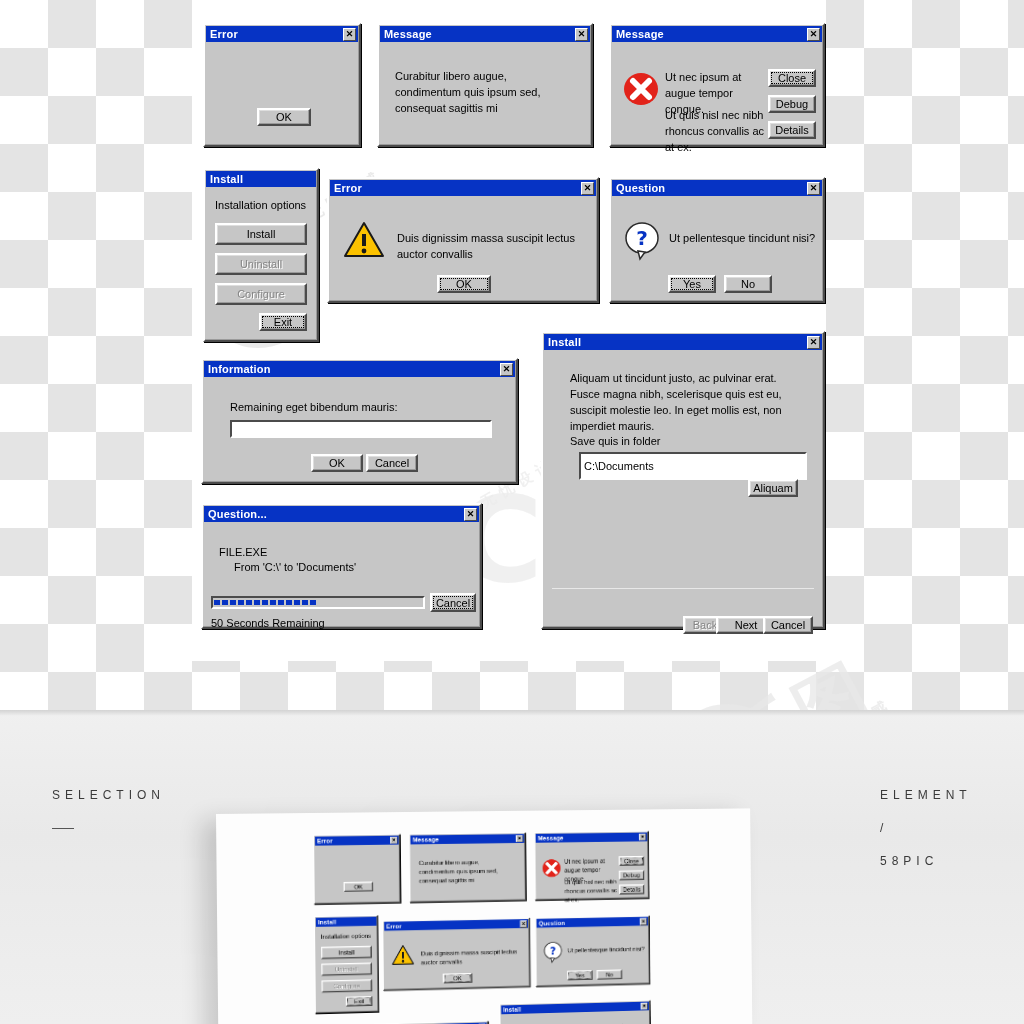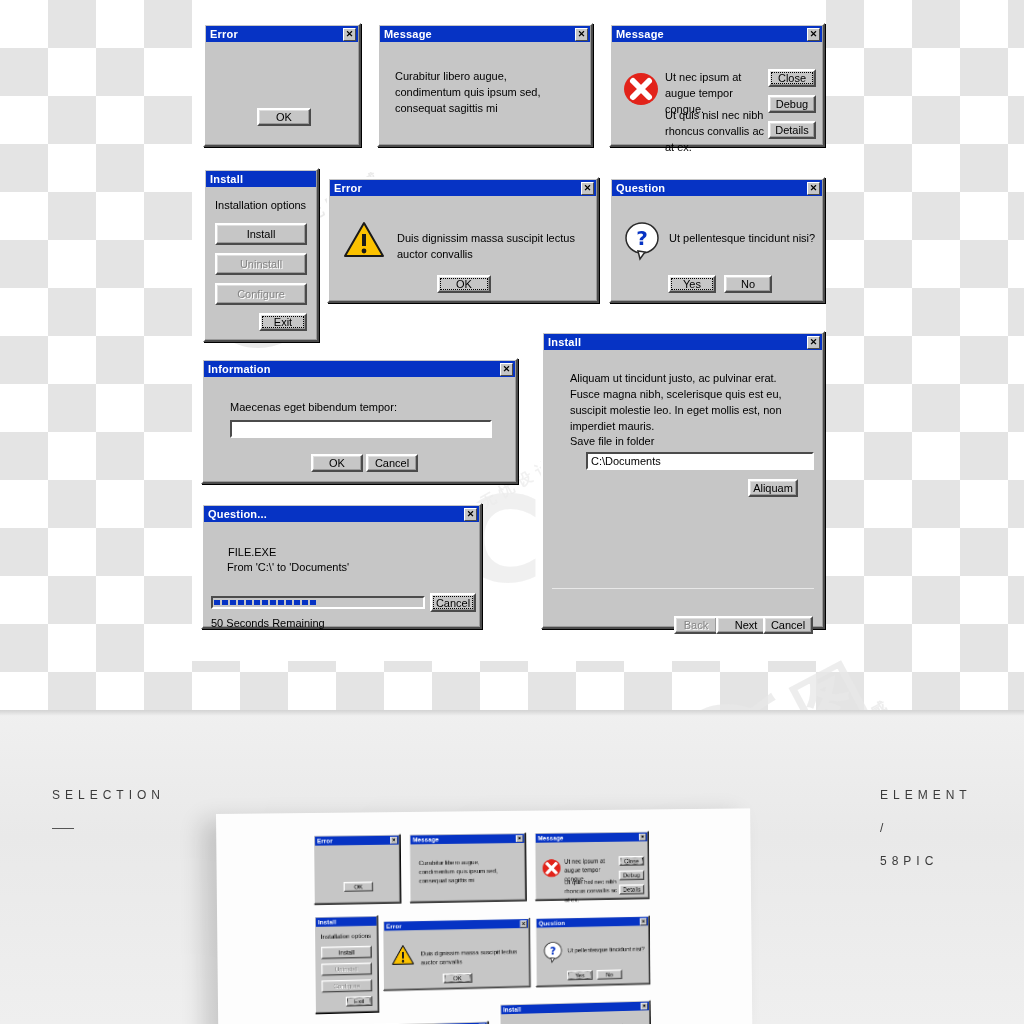--- a/index.html
+++ b/index.html
@@ -205,35 +205,35 @@
       <div class="btn" style="position:absolute; left:113px; top:78px; width:48px; height:18px;">No</div>
     </div>
   </div>
 
   <div class="dlg" style="left:201px; top:358px; width:317px; height:126px;">
     <div class="tbar">
       <span class="ttl">Information</span>
       <span class="xbtn">✕</span>
     </div>
     <div class="body">
-      <div class="txt" style="left:27px; top:22px;">Maecenas eget bibendum tempor:</div>
+      <div class="txt" style="left:27px; top:22px;">Remaining eget bibendum mauris:</div>
       <input class="fld" type="text" style="position: absolute; left: 27px; top: 42px; width: 262px; height: 18px;" value="">
       <div class="btn" style="position:absolute; left:108px; top:76px; width:52px; height:18px;">OK</div>
       <div class="btn" style="position:absolute; left:163px; top:76px; width:52px; height:18px;">Cancel</div>
     </div>
   </div>
 
   <div class="dlg" style="left:201px; top:503px; width:281px; height:126px;">
     <div class="tbar">
       <span class="ttl">Question...</span>
       <span class="xbtn">✕</span>
     </div>
     <div class="body">
-      <div class="txt" style="left:25px; top:22px;">FILE.EXE</div>
-      <div class="txt" style="left:1px; top:37px;padding-left:23px;">From 'C:\' to 'Documents'</div>
+      <div class="txt" style="left:16px; top:22px;">FILE.EXE</div>
+      <div class="txt" style="left:8px; top:37px;padding-left:23px;">From 'C:\' to 'Documents'</div>
       <div class="pbar" id="progressbar" style="position:absolute; left:8px; top:73px; width:214px; height:13px;">
           <div class="pseg"></div>
           <div class="pseg"></div>
           <div class="pseg"></div>
           <div class="pseg"></div>
           <div class="pseg"></div>
           <div class="pseg"></div>
           <div class="pseg"></div>
           <div class="pseg"></div>
           <div class="pseg"></div>
@@ -247,25 +247,25 @@
     </div>
   </div>
 
   <div class="dlg" style="left:541px; top:331px; width:284px; height:298px;">
     <div class="tbar">
       <span class="ttl">Install</span>
       <span class="xbtn">✕</span>
     </div>
     <div class="body">
       <div class="txt" style="left:27px; top:20px; width:228px;">Aliquam ut tincidunt justo, ac pulvinar erat. Fusce magna nibh, scelerisque quis est eu, suscipit molestie leo. In eget mollis est, non imperdiet mauris.</div>
-      <div class="txt" style="left:27px; top:83px;">Save file in folder</div>
-      <input class="fld" type="text" style="position: absolute; left: 43px; top: 101px; width: 228px; height: 18px;" value="C:\Documents">
+      <div class="txt" style="left:27px; top:83px;">Save quis in folder</div>
+      <input class="fld" type="text" style="position: absolute; left: 36px; top: 101px; width: 228px; height: 28px;" value="C:\Documents">
       <div class="btn" style="position:absolute; left:205px; top:128px; width:50px; height:18px;">Aliquam</div>
       <div style="position:absolute; left:9px; top:237px; width:262px; height:1px; background:#9a9a9a; border-bottom:1px solid #e8e8e8;"></div>
-      <div class="btn dis" style="position:absolute; left:131px; top:265px; width:44px; height:18px;">Back</div>
+      <div class="btn dis" style="position:absolute; left:140px; top:265px; width:44px; height:18px;">Back</div>
       <div class="btn" style="position:absolute; left:173px; top:265px; width:60px; height:18px;text-align:center;">Next</div>
       <div class="btn" style="position:absolute; left:220px; top:265px; width:50px; height:18px;">Cancel</div>
     </div>
   </div>
 
 </div>
 
 <div id="band">
   <div class="bandlabel" style="left:52px; top:78px;">SELECTION</div>
   <div class="dash" style="left:52px; top:118px;"></div>

